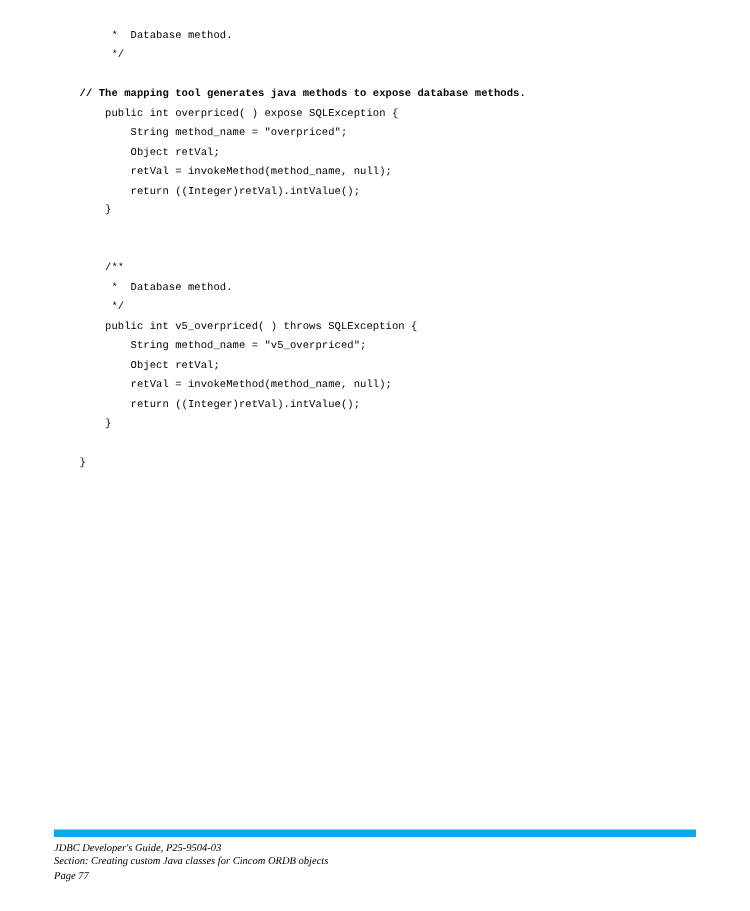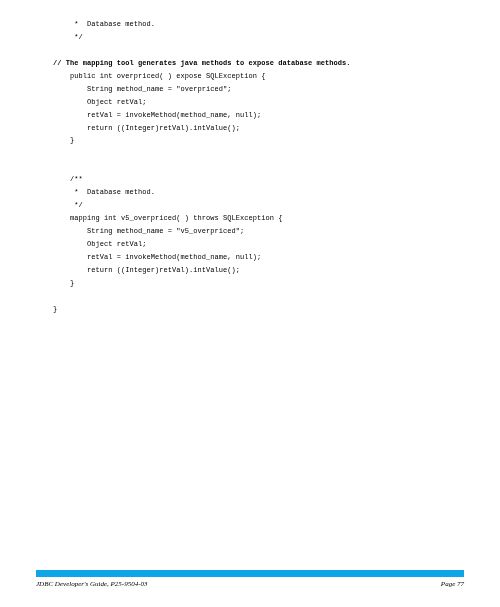--- a/index.html
+++ b/index.html
@@ -20,28 +20,29 @@
     }
     .comment-line {
       font-weight: bold;
       margin-top: 13px;
     }
     .footer {
       position: absolute;
       bottom: 18px;
       left: 36px;
       right: 36px;
-      border-top: 7px solid #0ea5e9;
+      border-top: 5px solid #0ea5e9;
       padding-top: 3px;
       font-family: Georgia, "Times New Roman", serif;
       font-style: italic;
       font-size: 7px;
       line-height: 1.35;
       display: flex;
       justify-content: space-between;
+      flex-direction: column;
     }
     .footer-left { }
     .footer-right { }
   </style>
 </head>
 <body>
 
 <div class="code-block"><span>         *  Database method.</span>
 <span>         */</span>
 <span></span>
@@ -50,27 +51,28 @@
 <span>            String method_name = "overpriced";</span>
 <span>            Object retVal;</span>
 <span>            retVal = invokeMethod(method_name, null);</span>
 <span>            return ((Integer)retVal).intValue();</span>
 <span>        }</span>
 <span></span>
 <span></span>
 <span>        /**</span>
 <span>         *  Database method.</span>
 <span>         */</span>
-<span>        mapping int v5_overpriced( ) throws SQLException {</span>
+<span>        public int v5_overpriced( ) throws SQLException {</span>
 <span>            String method_name = "v5_overpriced";</span>
 <span>            Object retVal;</span>
 <span>            retVal = invokeMethod(method_name, null);</span>
 <span>            return ((Integer)retVal).intValue();</span>
 <span>        }</span>
 <span></span>
 <span>    }</span></div>
 
 <div class="footer">
   <div class="footer-left">
     <div>JDBC Developer's Guide, P25-9504-03</div>
+    <div>Section: Creating custom Java classes for Cincom ORDB objects</div>
   </div>
   <div class="footer-right">Page 77</div>
 </div>
 
 </body></html>

